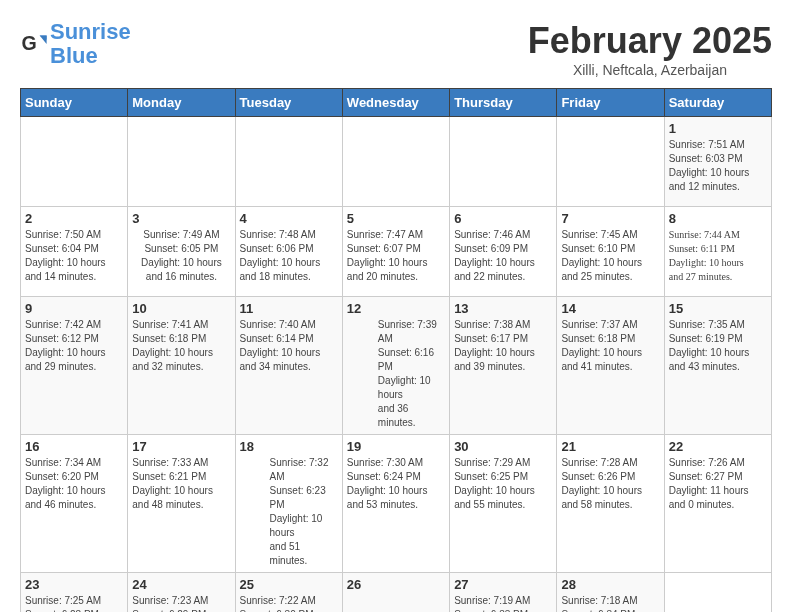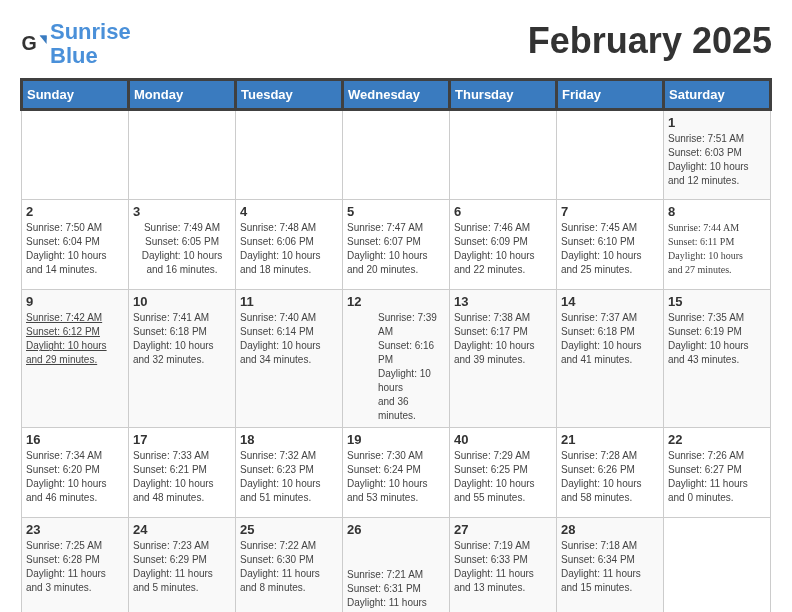--- a/index.html
+++ b/index.html
@@ -52,21 +52,21 @@
       border-collapse: collapse;
       table-layout: fixed;
     }
     thead tr th {
       background-color: #3a7bbf;
       color: white;
       font-size: 13px;
       font-weight: bold;
       padding: 6px 4px;
       text-align: left;
-      border: 3px solid #404040;
+      border: 1px solid #404040;
     }
     tbody tr td {
       border: 1px solid #ccc;
       vertical-align: top;
       padding: 4px 4px;
       font-size: 10px;
       color: #333;
       height: 90px;
       background: #fff;
     }
@@ -100,20 +100,21 @@
     </svg>
     <div>
       <div class="logo-text">
         <span>Sunrise</span><br>
         <span style="color:#4a90d9;">Blue</span>
       </div>
     </div>
   </div>
   <div class="title-block">
     <div class="main-title">February 2025</div>
+    <div class="subtitle">Xilli, Neftcala, Azerbaijan</div>
   </div>
 </div>
 
 <table>
   <thead>
     <tr id="header-row">
     <th>Sunday</th>
         <th>Monday</th>
         <th>Tuesday</th>
         <th>Wednesday</th>
@@ -185,21 +186,21 @@
           <span class="day-number">8</span>
           <div class="day-info" style="white-space: pre-line; font-family: Liberation Serif, serif;">Sunrise: 7:44 AM
 Sunset: 6:11 PM
 Daylight: 10 hours
 and 27 minutes.</div>
         </td>
       </tr>
       <tr>
         <td>
           <span class="day-number">9</span>
-          <div class="day-info" style="white-space: pre-line; text-decoration: underline;">Sunrise: 7:42 AM
+          <div class="day-info" style="white-space: pre-line;">Sunrise: 7:42 AM
 Sunset: 6:12 PM
 Daylight: 10 hours
 and 29 minutes.</div>
         </td>
         <td>
           <span class="day-number">10</span>
           <div class="day-info" style="white-space: pre-line;">Sunrise: 7:41 AM
 Sunset: 6:18 PM
 Daylight: 10 hours
 and 32 minutes.</div>
@@ -250,34 +251,34 @@
         </td>
         <td>
           <span class="day-number">17</span>
           <div class="day-info" style="white-space: pre-line;">Sunrise: 7:33 AM
 Sunset: 6:21 PM
 Daylight: 10 hours
 and 48 minutes.</div>
         </td>
         <td>
           <span class="day-number">18</span>
-          <div class="day-info" style="white-space: pre-line;">Sunrise: 7:32 AM
+          <div class="day-info" style="white-space: pre-line; margin-left: 30px;">Sunrise: 7:32 AM
 Sunset: 6:23 PM
 Daylight: 10 hours
 and 51 minutes.</div>
         </td>
         <td>
           <span class="day-number">19</span>
           <div class="day-info" style="white-space: pre-line;">Sunrise: 7:30 AM
 Sunset: 6:24 PM
 Daylight: 10 hours
 and 53 minutes.</div>
         </td>
         <td>
-          <span class="day-number">40</span>
+          <span class="day-number">30</span>
           <div class="day-info" style="white-space: pre-line;">Sunrise: 7:29 AM
 Sunset: 6:25 PM
 Daylight: 10 hours
 and 55 minutes.</div>
         </td>
         <td>
           <span class="day-number">21</span>
           <div class="day-info" style="white-space: pre-line;">Sunrise: 7:28 AM
 Sunset: 6:26 PM
 Daylight: 10 hours

